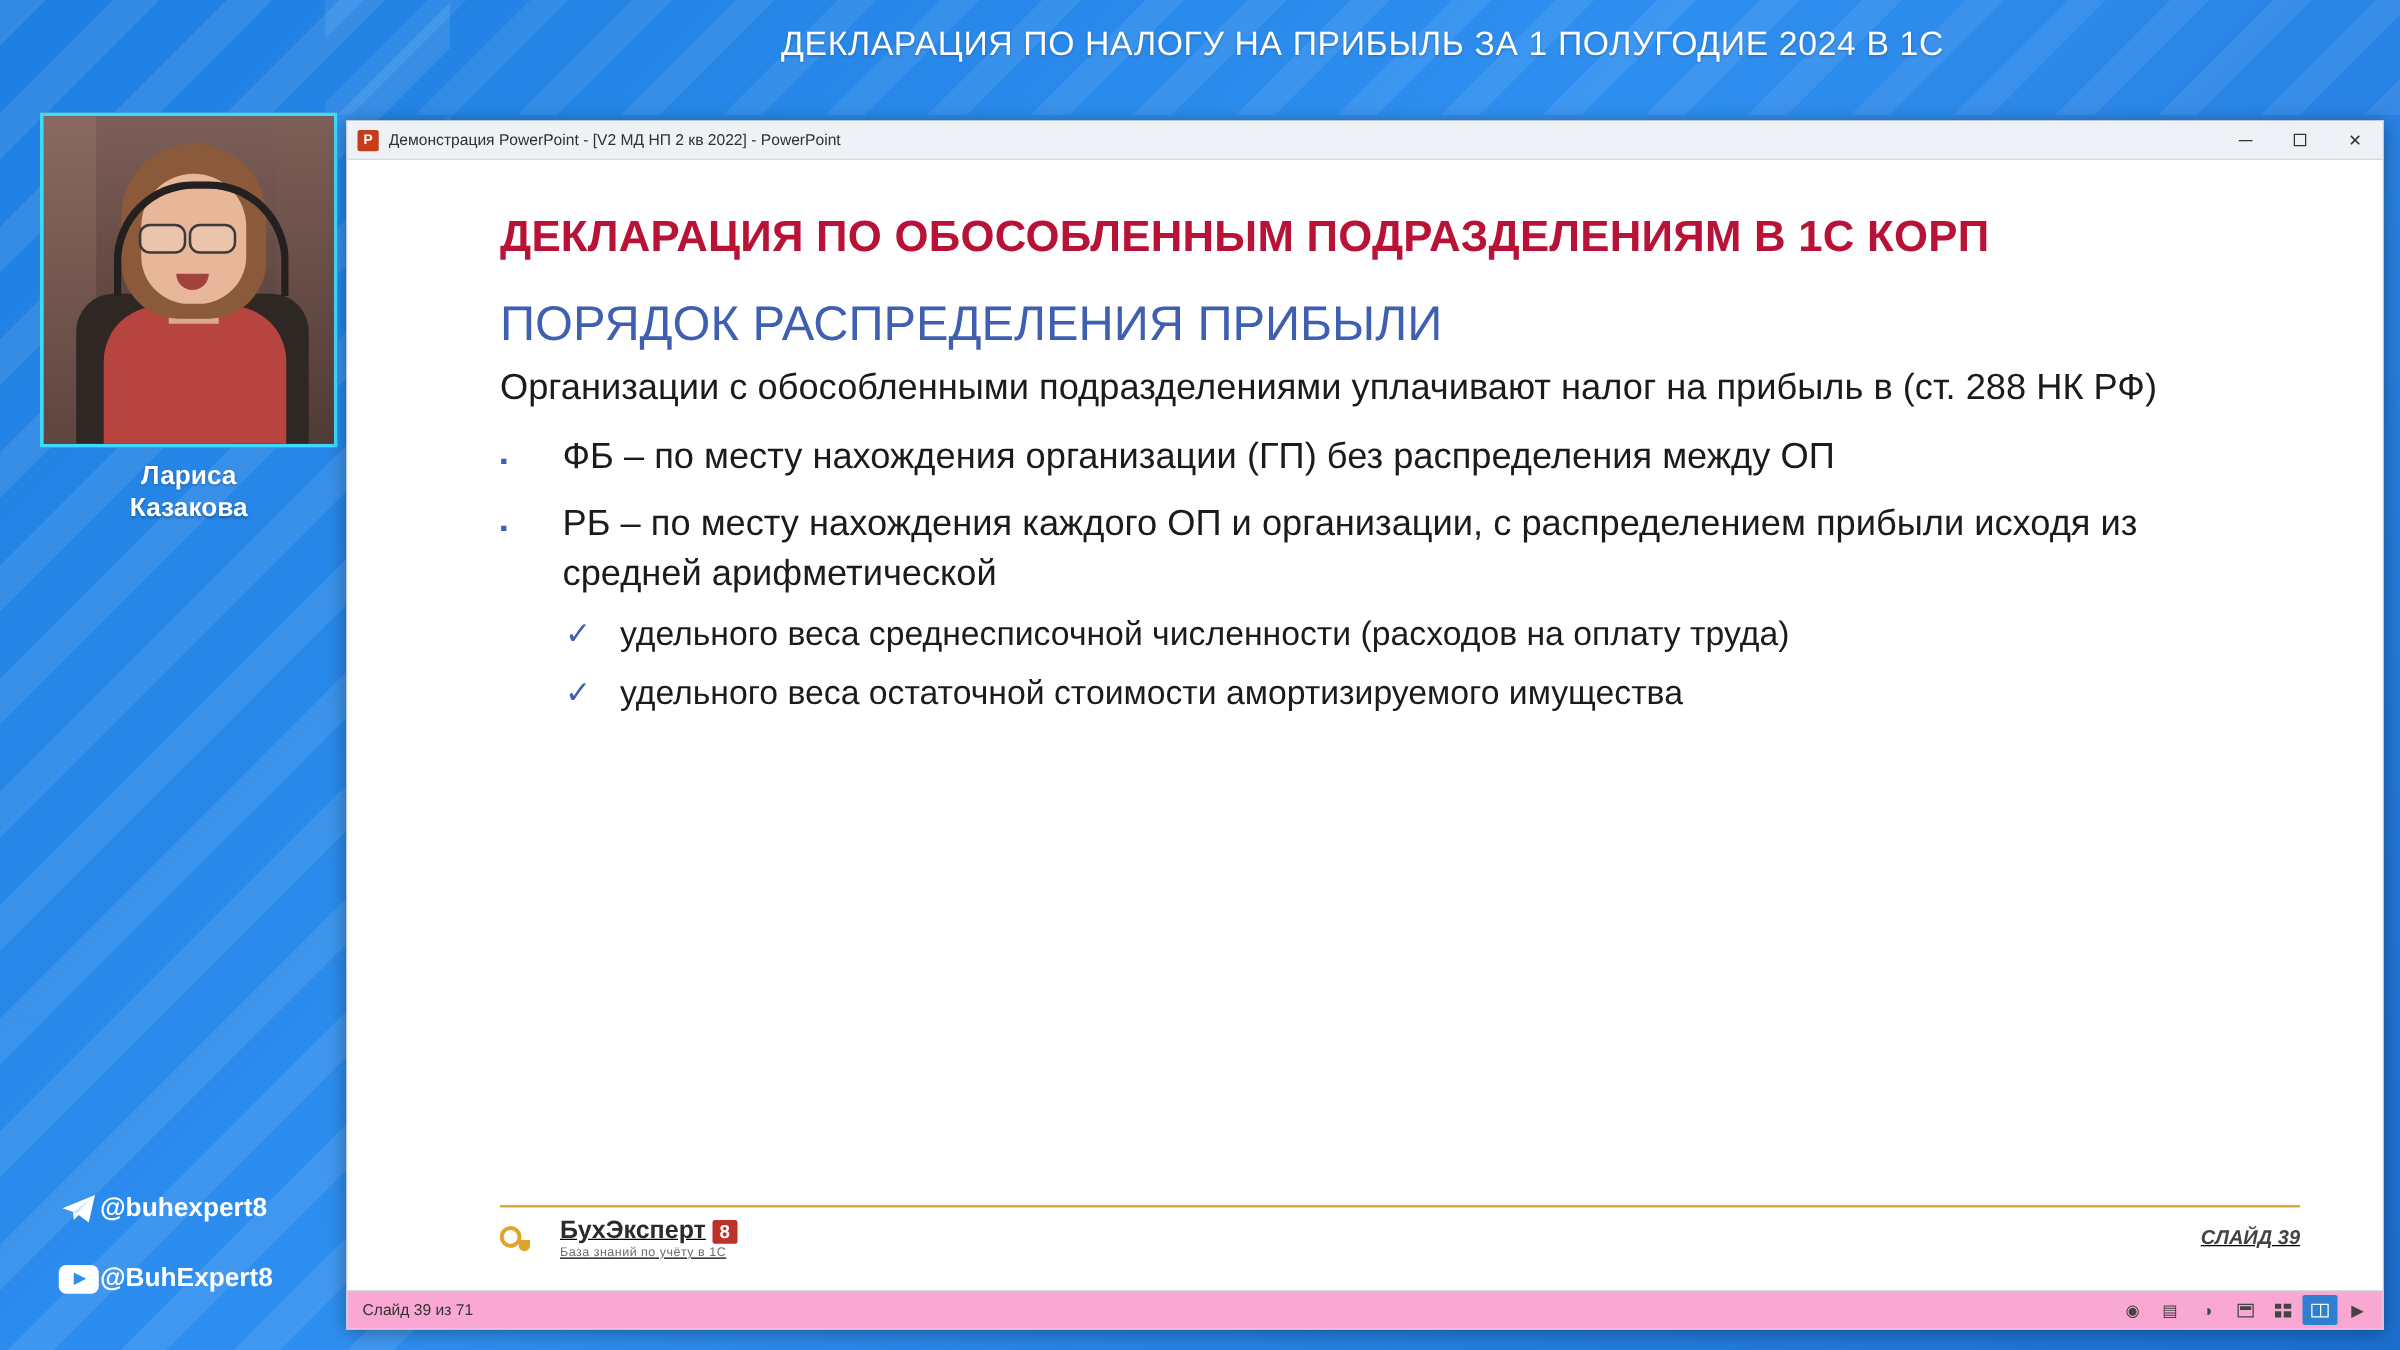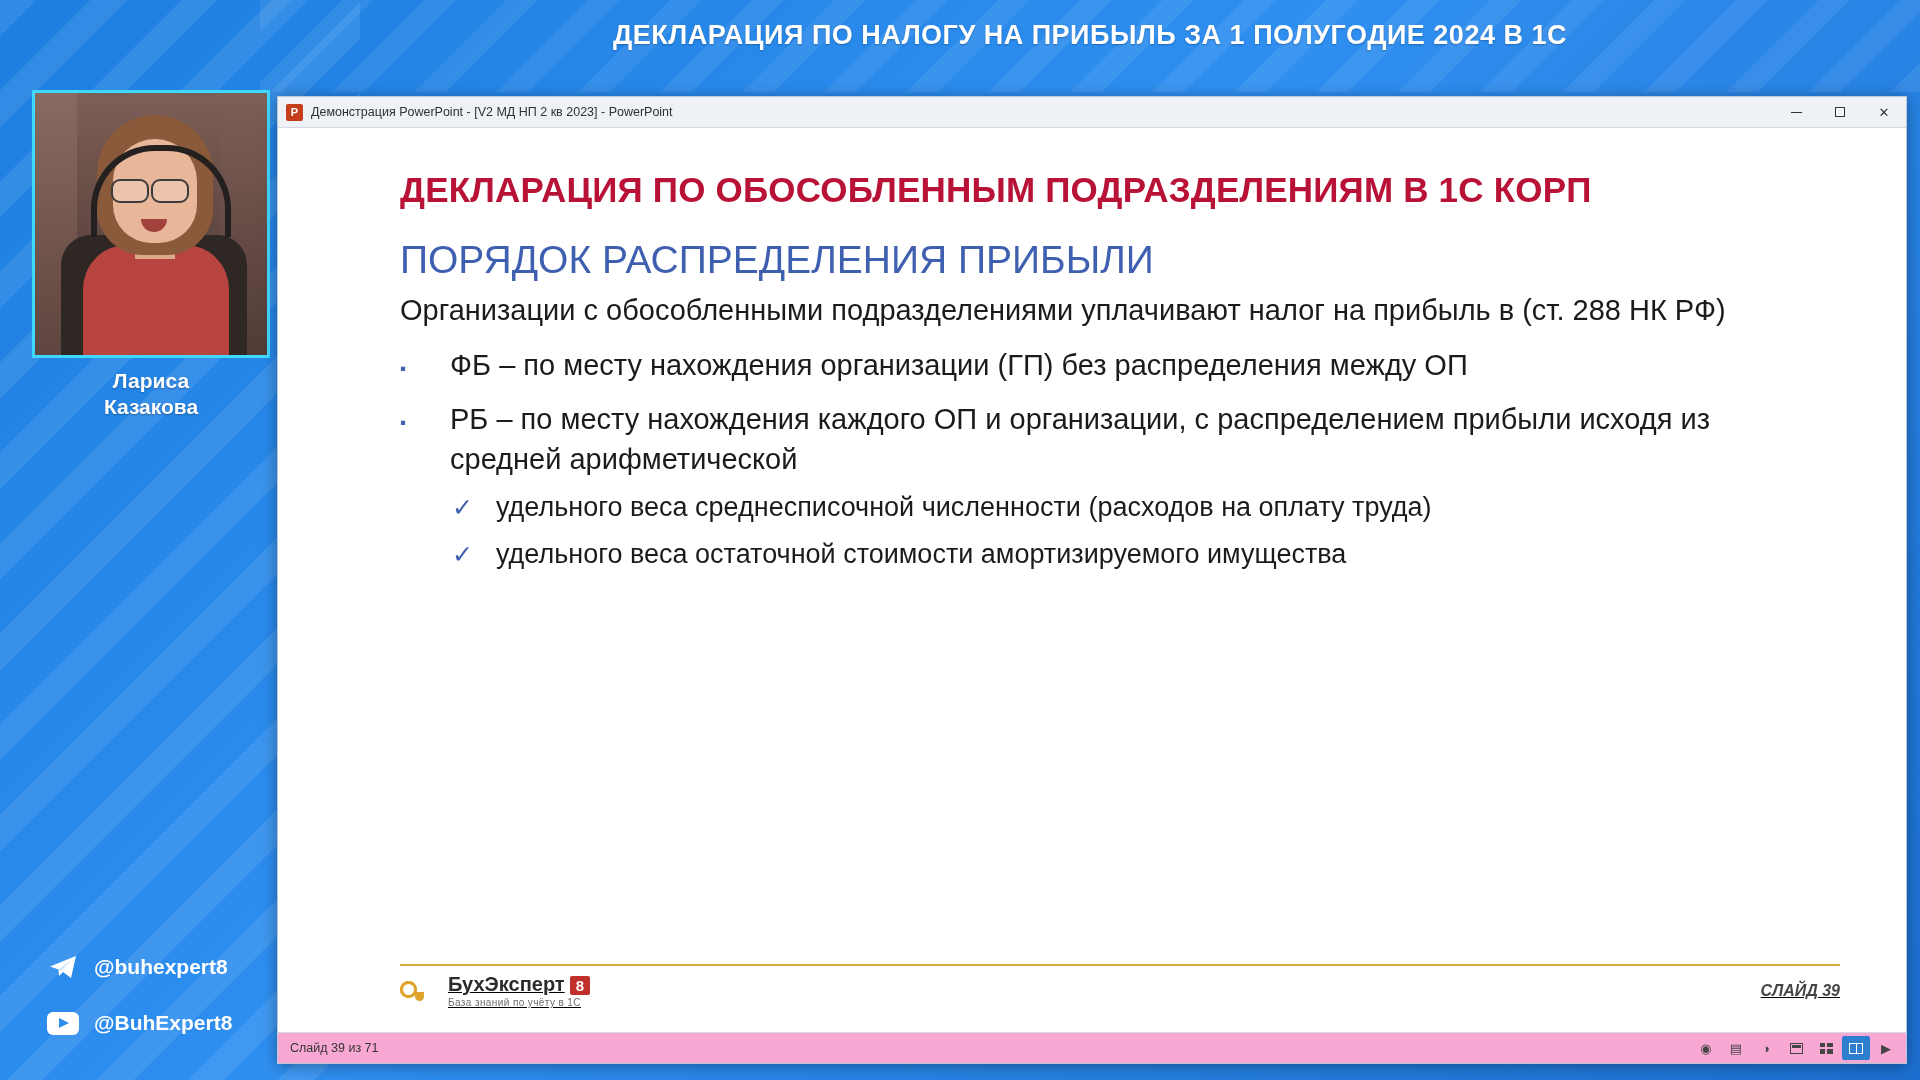--- a/index.html
+++ b/index.html
@@ -48,21 +48,21 @@
 
   
   .header-title {
     position: absolute;
     left: 260px;
     top: 20px;
     width: 1660px;
     text-align: center;
     color: #ffffff;
     font-size: 27px;
-    font-weight: bold;
+    font-weight: normal;
     letter-spacing: 0.5px;
     text-shadow: 0 1px 2px rgba(0,0,0,0.25);
     white-space: nowrap;
   }
 
   
   .left-panel {
     position: absolute;
     left: 16px;
     top: 0;
@@ -145,21 +145,20 @@
     line-height: 1.25;
     text-shadow: 0 1px 2px rgba(0,0,0,0.3);
   }
 
   .social {
     position: absolute;
     left: 30px;
     width: 238px;
     display: flex;
     align-items: center;
-    gap: 14px;
     color: #ffffff;
     font-size: 21px;
     font-weight: bold;
   }
   .social.tg { top: 952px; }
   .social.yt { top: 1008px; }
   .social .glyph {
     width: 34px; height: 30px;
     display: flex; align-items: center; justify-content: center;
     flex: none;
@@ -467,21 +466,21 @@
         <span class="yt-badge"></span>
       </span>
       <span>@BuhExpert8</span>
     </div>
   </div>
 
   <div class="ppt-window">
 
     <div class="ppt-titlebar">
       <div class="ppt-logo">P</div>
-      <div class="ppt-title-text">Демонстрация PowerPoint - [V2 МД НП 2 кв 2023] - PowerPoint</div>
+      <div class="ppt-title-text">Демонстрация PowerPoint - [V2 МД НП 2 кв 2022] - PowerPoint</div>
       <div class="win-btns">
         <div class="win-btn">
             <span class="dash"></span>
           </div>
         <div class="win-btn">
             <span class="sq"></span>
           </div>
         <div class="win-btn close">✕</div>
       </div>
     </div>

